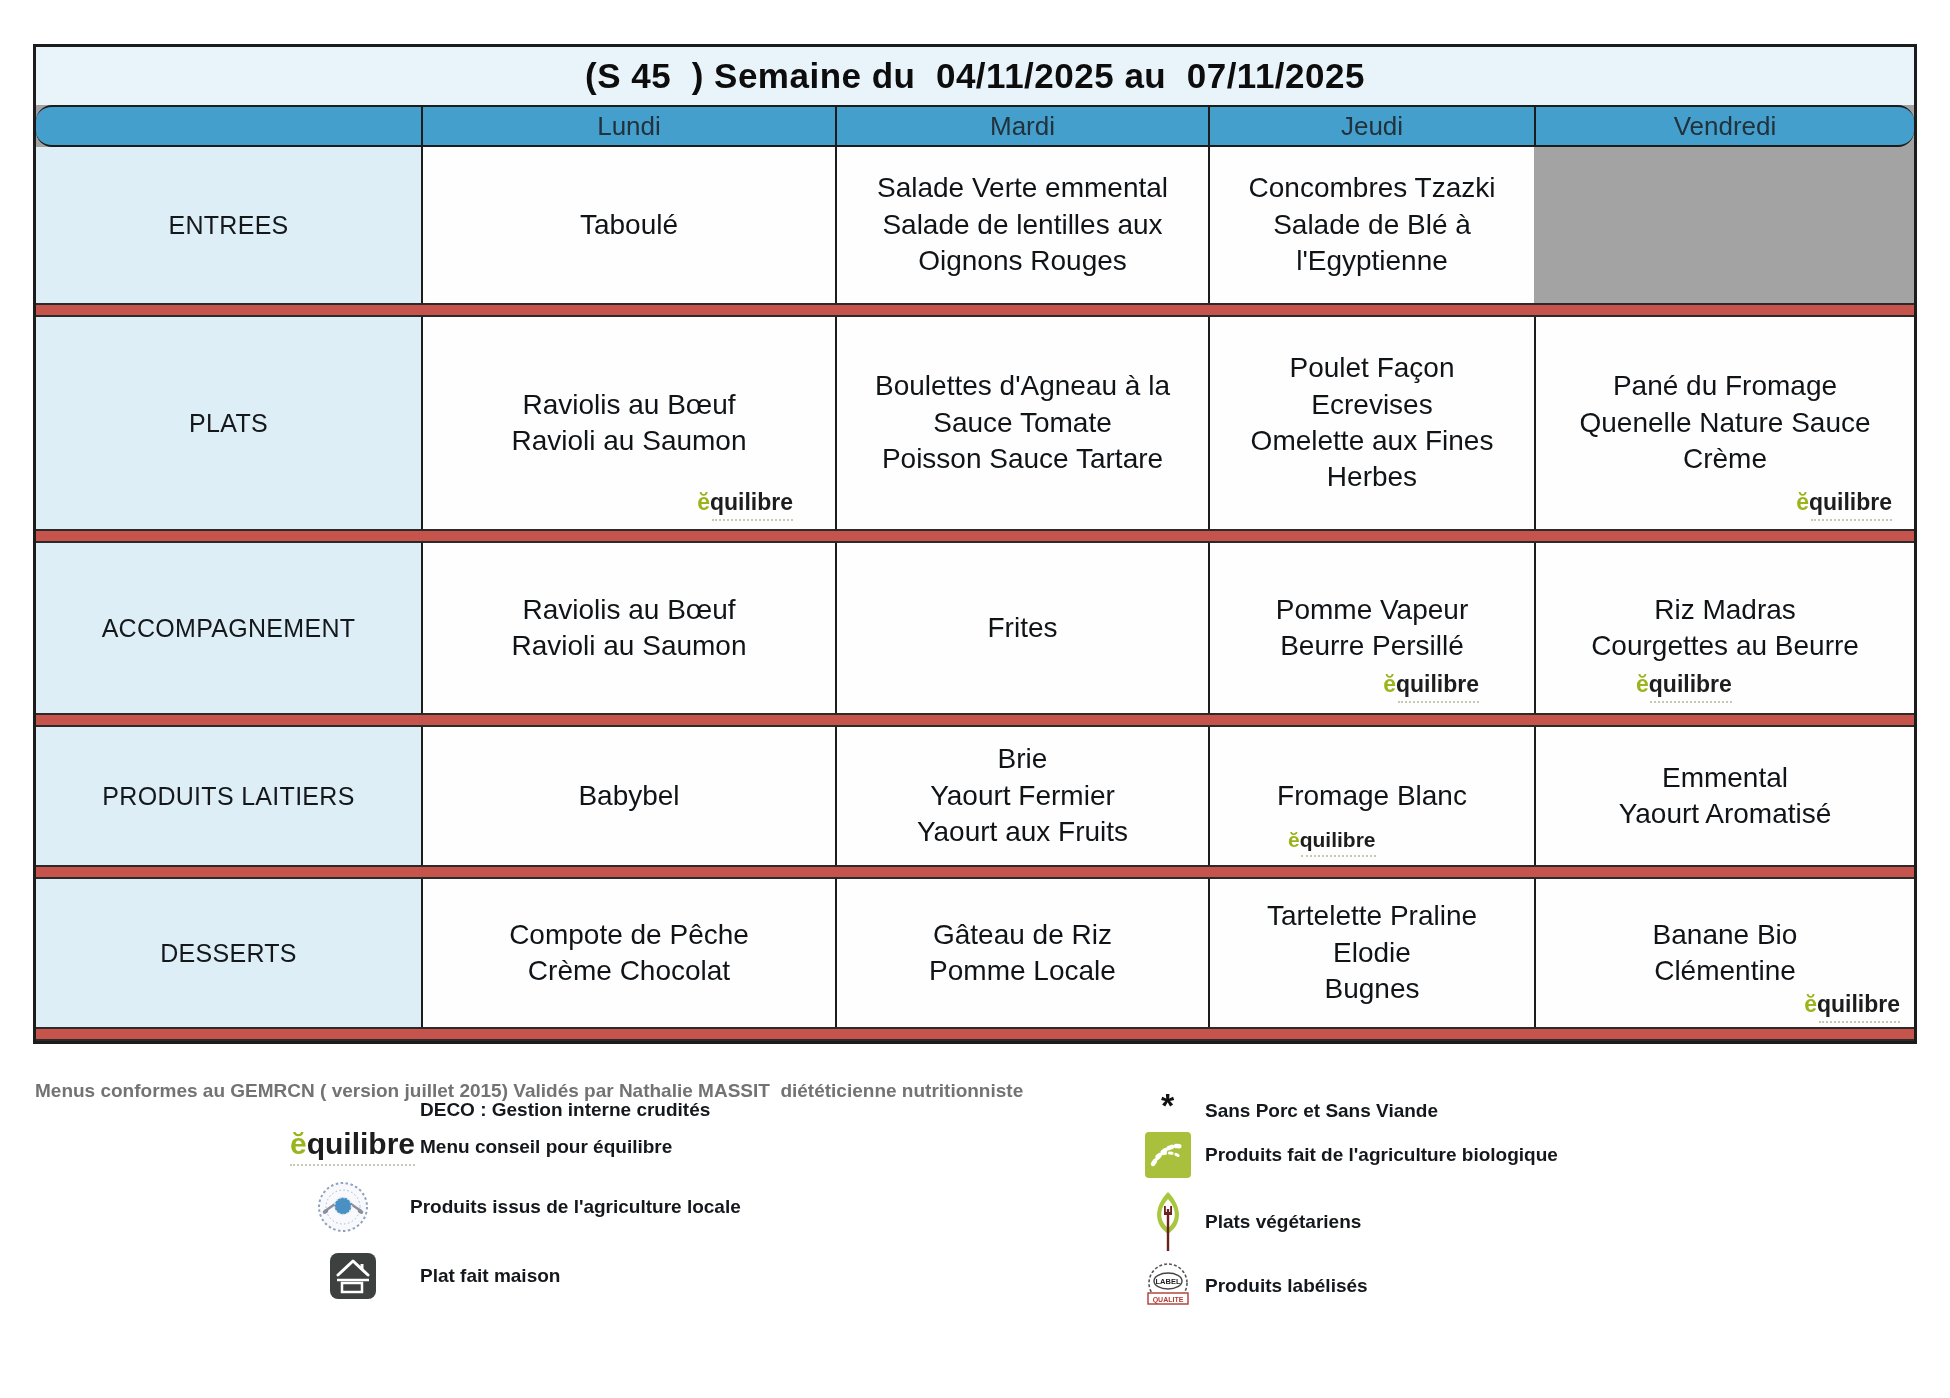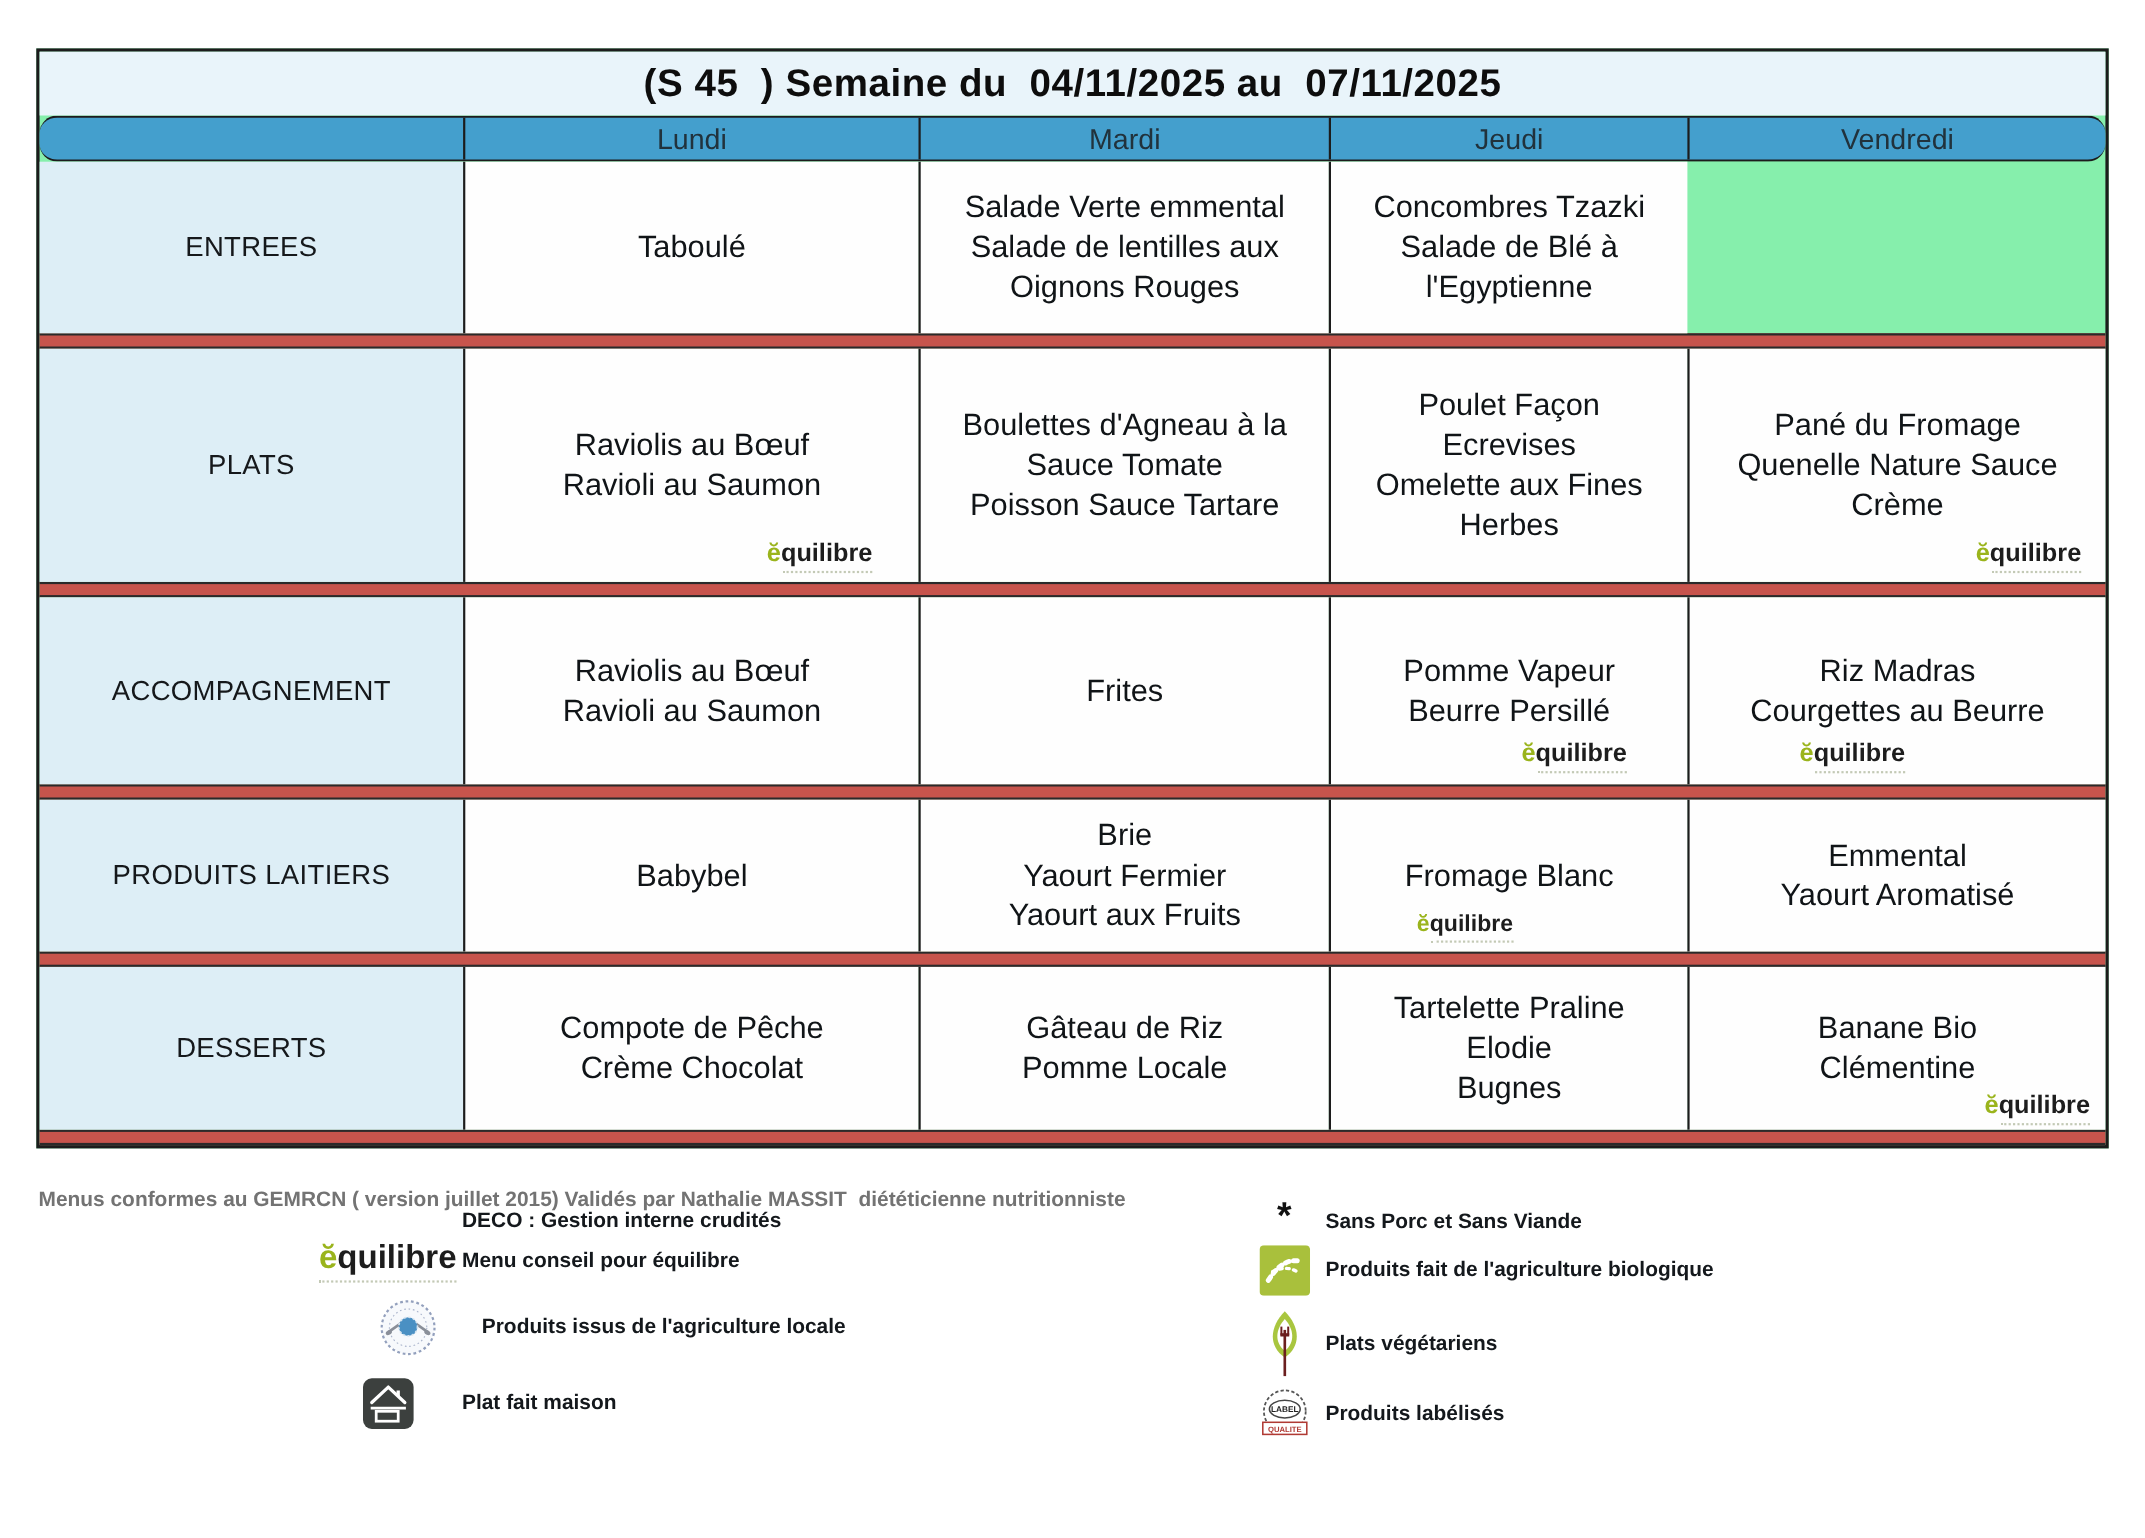--- a/index.html
+++ b/index.html
@@ -4,21 +4,21 @@
 <style>
   html,body{margin:0;padding:0;}
   body{
     width:1950px;height:1398px;position:relative;background:#ffffff;
     font-family:"Liberation Sans", sans-serif;color:#111;
     overflow:hidden;
   }
   
   .menu-table{
     position:absolute;left:33px;top:44px;width:1878px;
-    border:3px solid #1c1c1c;background:#86efac;
+    border:3px solid #1c1c1c;background:#a3a3a3;
   }
   .title-band{
     height:58px;background:#e9f4fa;display:flex;align-items:center;justify-content:center;
   }
   .title-band .t{
     font-size:35px;font-weight:700;color:#0d0d0d;white-space:pre;letter-spacing:.5px;
   }
   .grid-row{display:grid;grid-template-columns:385px 414px 373px 326px 380px;}
   .day-header{height:38px;background:#449fcd;border-top:2px solid #1c1c1c;border-bottom:2px solid #1c1c1c;border-radius:16px;}
   .day-header > div{
@@ -58,21 +58,21 @@
   .lg-row{position:absolute;display:flex;align-items:center;}
   .lg-row .slot{width:135px;display:flex;align-items:center;justify-content:center;flex:0 0 135px;}
   .lg-row.rgt .slot{width:75px;flex:0 0 75px;}
   .lg-text{font-size:19px;font-weight:700;color:#14181c;}
   .lg-eq{font-size:30px;font-weight:700;color:#1d1d1d;line-height:1;}
   .lg-eq .eq-e{color:#9ab41c;}
   .lg-eq .eq-tag{display:block;height:3px;border-bottom:2px dotted #c3c9b5;margin-top:2px;}
   .asterisk{font-size:34px;font-weight:700;color:#111;transform:translateY(-6px);}
   .lg-left-1{left:285px;top:1096px;height:28px;}
   .lg-left-2{left:285px;top:1124px;height:46px;}
-  .lg-left-3{left:303px;top:1176px;height:62px;}
+  .lg-left-3{left:275px;top:1176px;height:62px;}
   .lg-left-4{left:285px;top:1248px;height:56px;}
   .lg-right-1{left:1130px;top:1096px;height:30px;}
   .lg-right-2{left:1130px;top:1130px;height:50px;}
   .lg-right-3{left:1130px;top:1190px;height:64px;}
   .lg-right-4{left:1130px;top:1260px;height:52px;}
 </style>
 </head>
 <body>
 
 <div class="menu-table">

